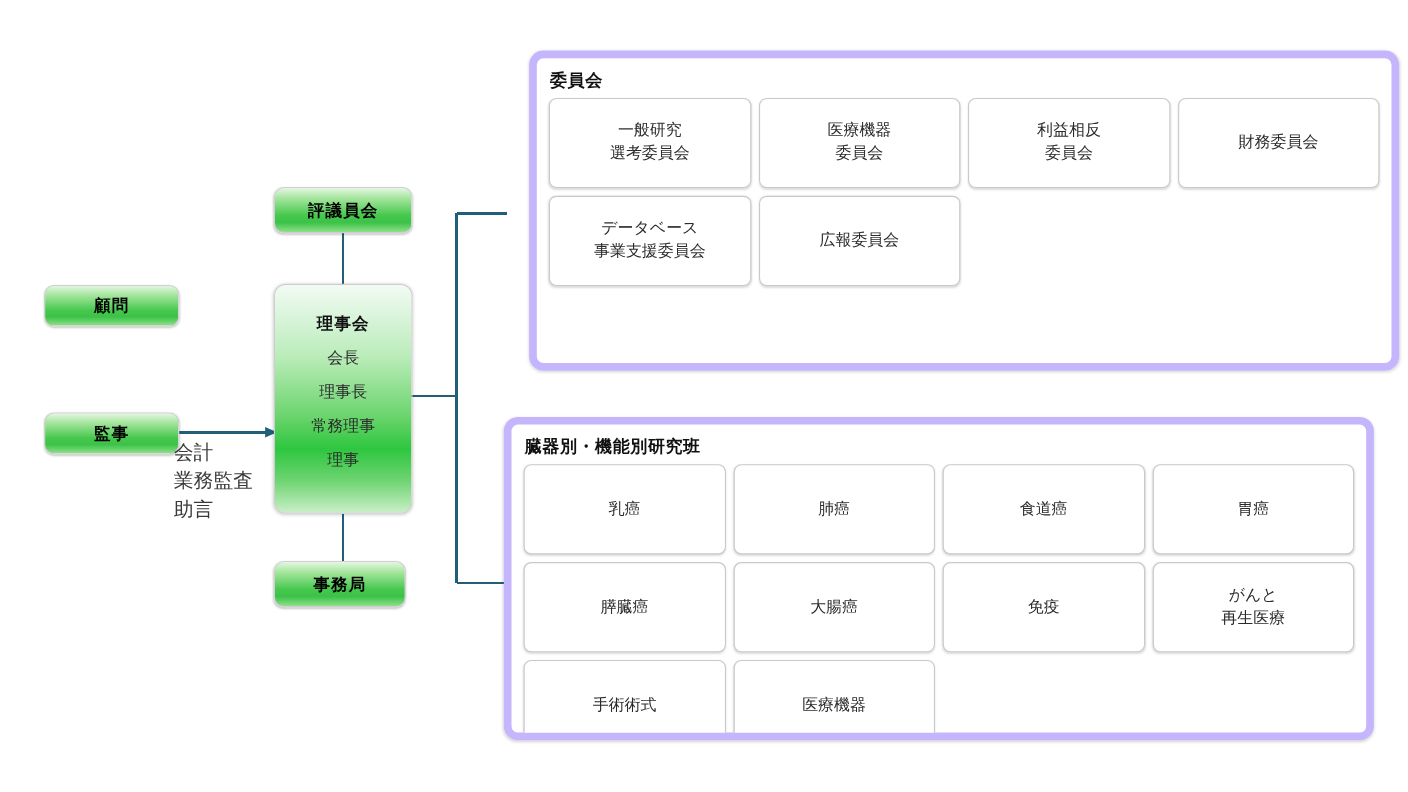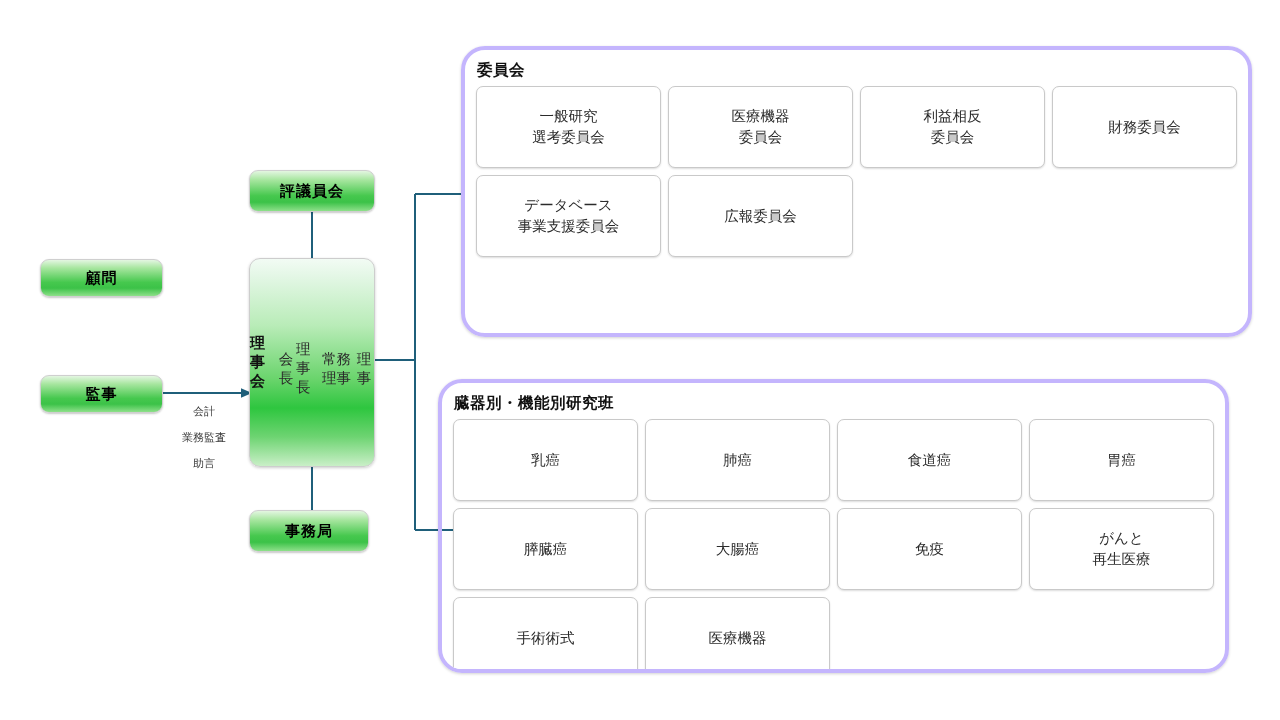--- a/index.html
+++ b/index.html
@@ -42,52 +42,54 @@
     border:1px solid #cdcdcd;
     background:linear-gradient(to bottom,
         #f2fbf4 0%,
         #e4f7e6 8%,
         #b9ecb8 32%,
         #6ad46c 58%,
         #2ec63f 72%,
         #6ed472 86%,
         #c9efc7 100%);
     box-shadow:0 1px 3px rgba(0,0,0,.2);
-    display:flex;align-items:center;
+    display:flex;flex-direction:column;align-items:center;
+    padding-top:26px;
   }
   .board-title{font-weight:bold;font-size:15px;color:#111;letter-spacing:1px;}
   .board-role{font-size:14.5px;color:#2b2b2b;margin-top:12px;}
 
   
   .note{
     position:absolute;
-    font-size:11px;
+    font-size:18px;
     color:#3a3a3a;
     line-height:26px;
-    text-align:center;
+    text-align:left;
     white-space:nowrap;
   }
 
   
   .panel{
     position:absolute;
     box-sizing:border-box;
-    border-radius:24px;
-    border:4px solid #c4b5fd;
+    border-radius:13px;
+    border:7px solid #c4b5fd;
     background:linear-gradient(to bottom,
         #e9f6f1 0%,
         #dff2e6 12%,
         #bdead f2 0%,
         #a9e5a6 38%,
         #63d166 62%,
         #3fca4c 78%,
         #73d876 90%,
         #bdeeba 100%);
     box-shadow:0 1px 3px rgba(0,0,0,.18);
     overflow:hidden;
+    margin-left:20px;
   }
   .panel-inner{position:relative;width:100%;height:100%;}
   .panel-title{
     position:absolute;
     left:12px;top:10px;
     font-weight:bold;font-size:15.5px;color:#111;
     letter-spacing:.5px;
   }
   .grid{
     position:absolute;

